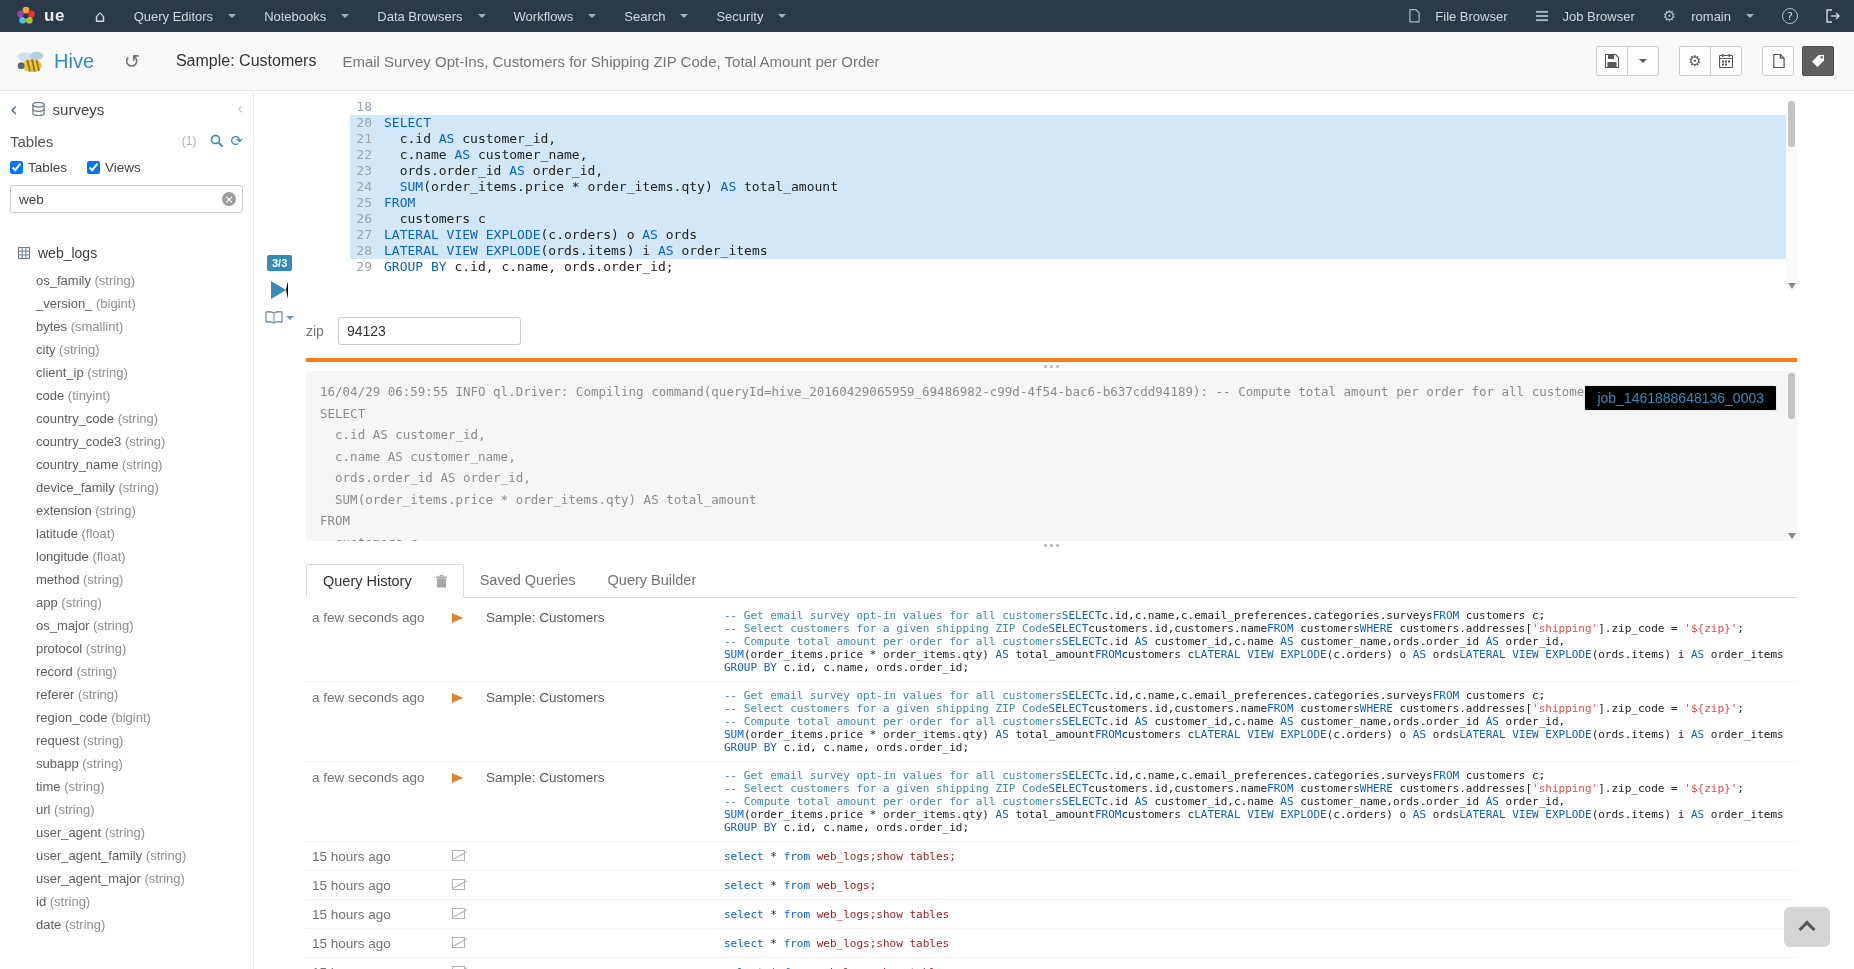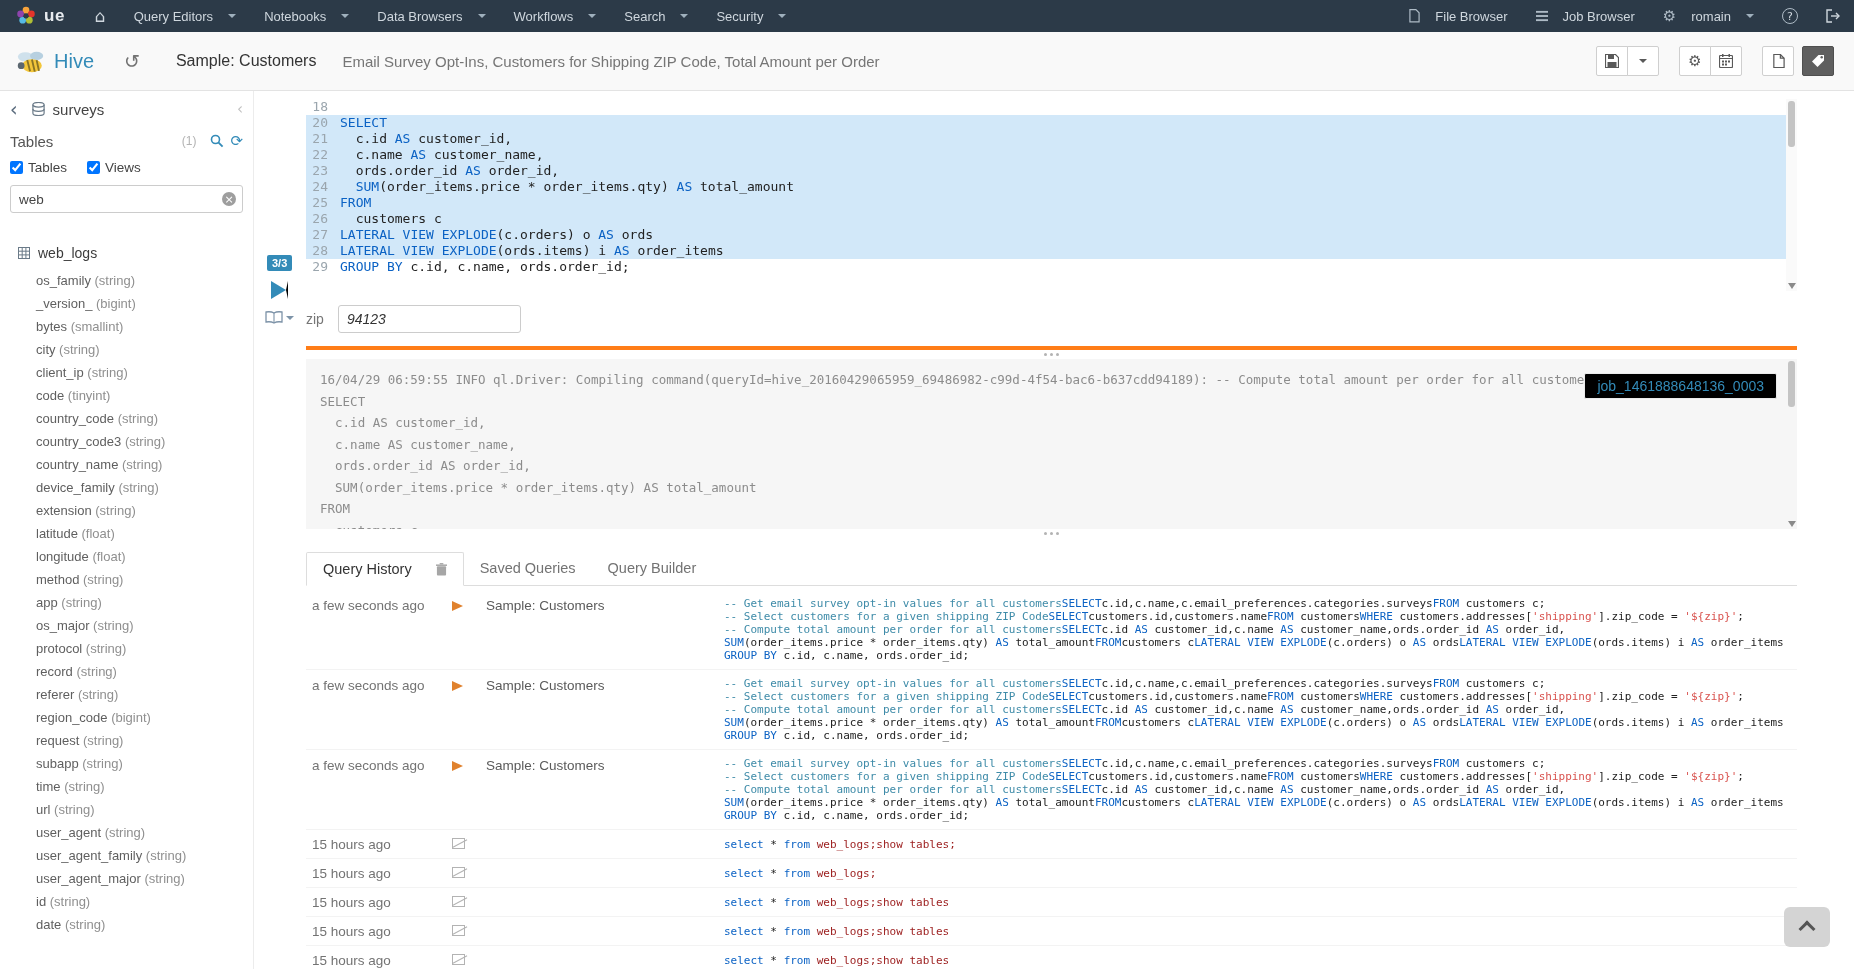--- a/index.html
+++ b/index.html
@@ -81,42 +81,42 @@
   .result-badge { position:absolute; left:12px; top:156px; background:#338bb8; color:#fff;
     font-size:11px; font-weight:bold; padding:2px 5px; border-radius:2px; }
   .play-btn { position:absolute; left:16px; top:182px; width:0; height:0; cursor:pointer;
     border-top:9px solid transparent; border-bottom:9px solid transparent; border-left:15px solid #338bb8;
     background:none; padding:0; }
   .book-btn { position:absolute; left:10px; top:212px; color:#7d93a8; background:none; border:none;
     cursor:pointer; display:flex; align-items:center; }
   .book-btn .caret { border-top-color:#7d93a8; margin-left:3px;}
 
   
-  .editor { position:relative; height:192px; background:#fff; overflow:hidden; }
+  .editor { position:relative; height:192px; background:#fff; overflow:hidden;margin-left:44px; }
   .ed-line { height:16px; line-height:16px; font-family:"DejaVu Sans Mono", monospace;
     font-size:13px; white-space:pre; }
   .ed-line.sel { background:#d2e8f9; }
   .gut { display:inline-block; width:34px; text-align:right; padding-right:12px; color:#9aa5ad; }
   .tk-kw { color:#0b62c4; }
   .tk-cm { color:#3e8ba8; }
   .tk-pl { color:#222; }
   .tk-id { color:#9b1c1c; }
   .tk-str { color:#d9534f; }
 
   
   .sb-track { position:absolute; right:0; top:0; bottom:0; width:11px; background:#fafafa; }
   .sb-thumb { position:absolute; right:2px; top:2px; width:7px; height:46px; background:#c4c4c4; border-radius:3px;}
   .sb-down { position:absolute; right:1px; bottom:2px; width:0; height:0;
     border-left:4.5px solid transparent; border-right:4.5px solid transparent; border-top:6px solid #8a8a8a;}
 
   
-  .vars { display:flex; align-items:center; margin-top:14px; }
+  .vars { display:flex; align-items:center; margin-top:26px; }
   .vars .var-label { color:#767676; font-size:14px; }
   .vars input { margin-left:14px; width:183px; height:28px; border:1px solid #ccc; border-radius:3px;
-    padding:0 8px; font-size:14px; color:#333; font-family:"Liberation Sans",sans-serif; outline:none;font-style:italic;}
+    padding:0 8px; font-size:14px; color:#333; font-family:"Liberation Sans",sans-serif; outline:none;}
 
   .progress { height:4px; background:#ff7d17; margin-top:13px; }
 
   .rhandle { height:9px; display:flex; align-items:center; justify-content:center; gap:3px; cursor:row-resize;}
   .rhandle i { width:3px; height:3px; border-radius:50%; background:#b3b3b3; }
 
   
   .log-card { position:relative; height:170px; background:#f6f6f6; padding:10px 24px 10px 14px; overflow:hidden; }
   .log-line { font-family:"DejaVu Sans Mono", monospace; font-size:12.5px; line-height:21.5px;
     color:#8c8c8c; white-space:pre; }

